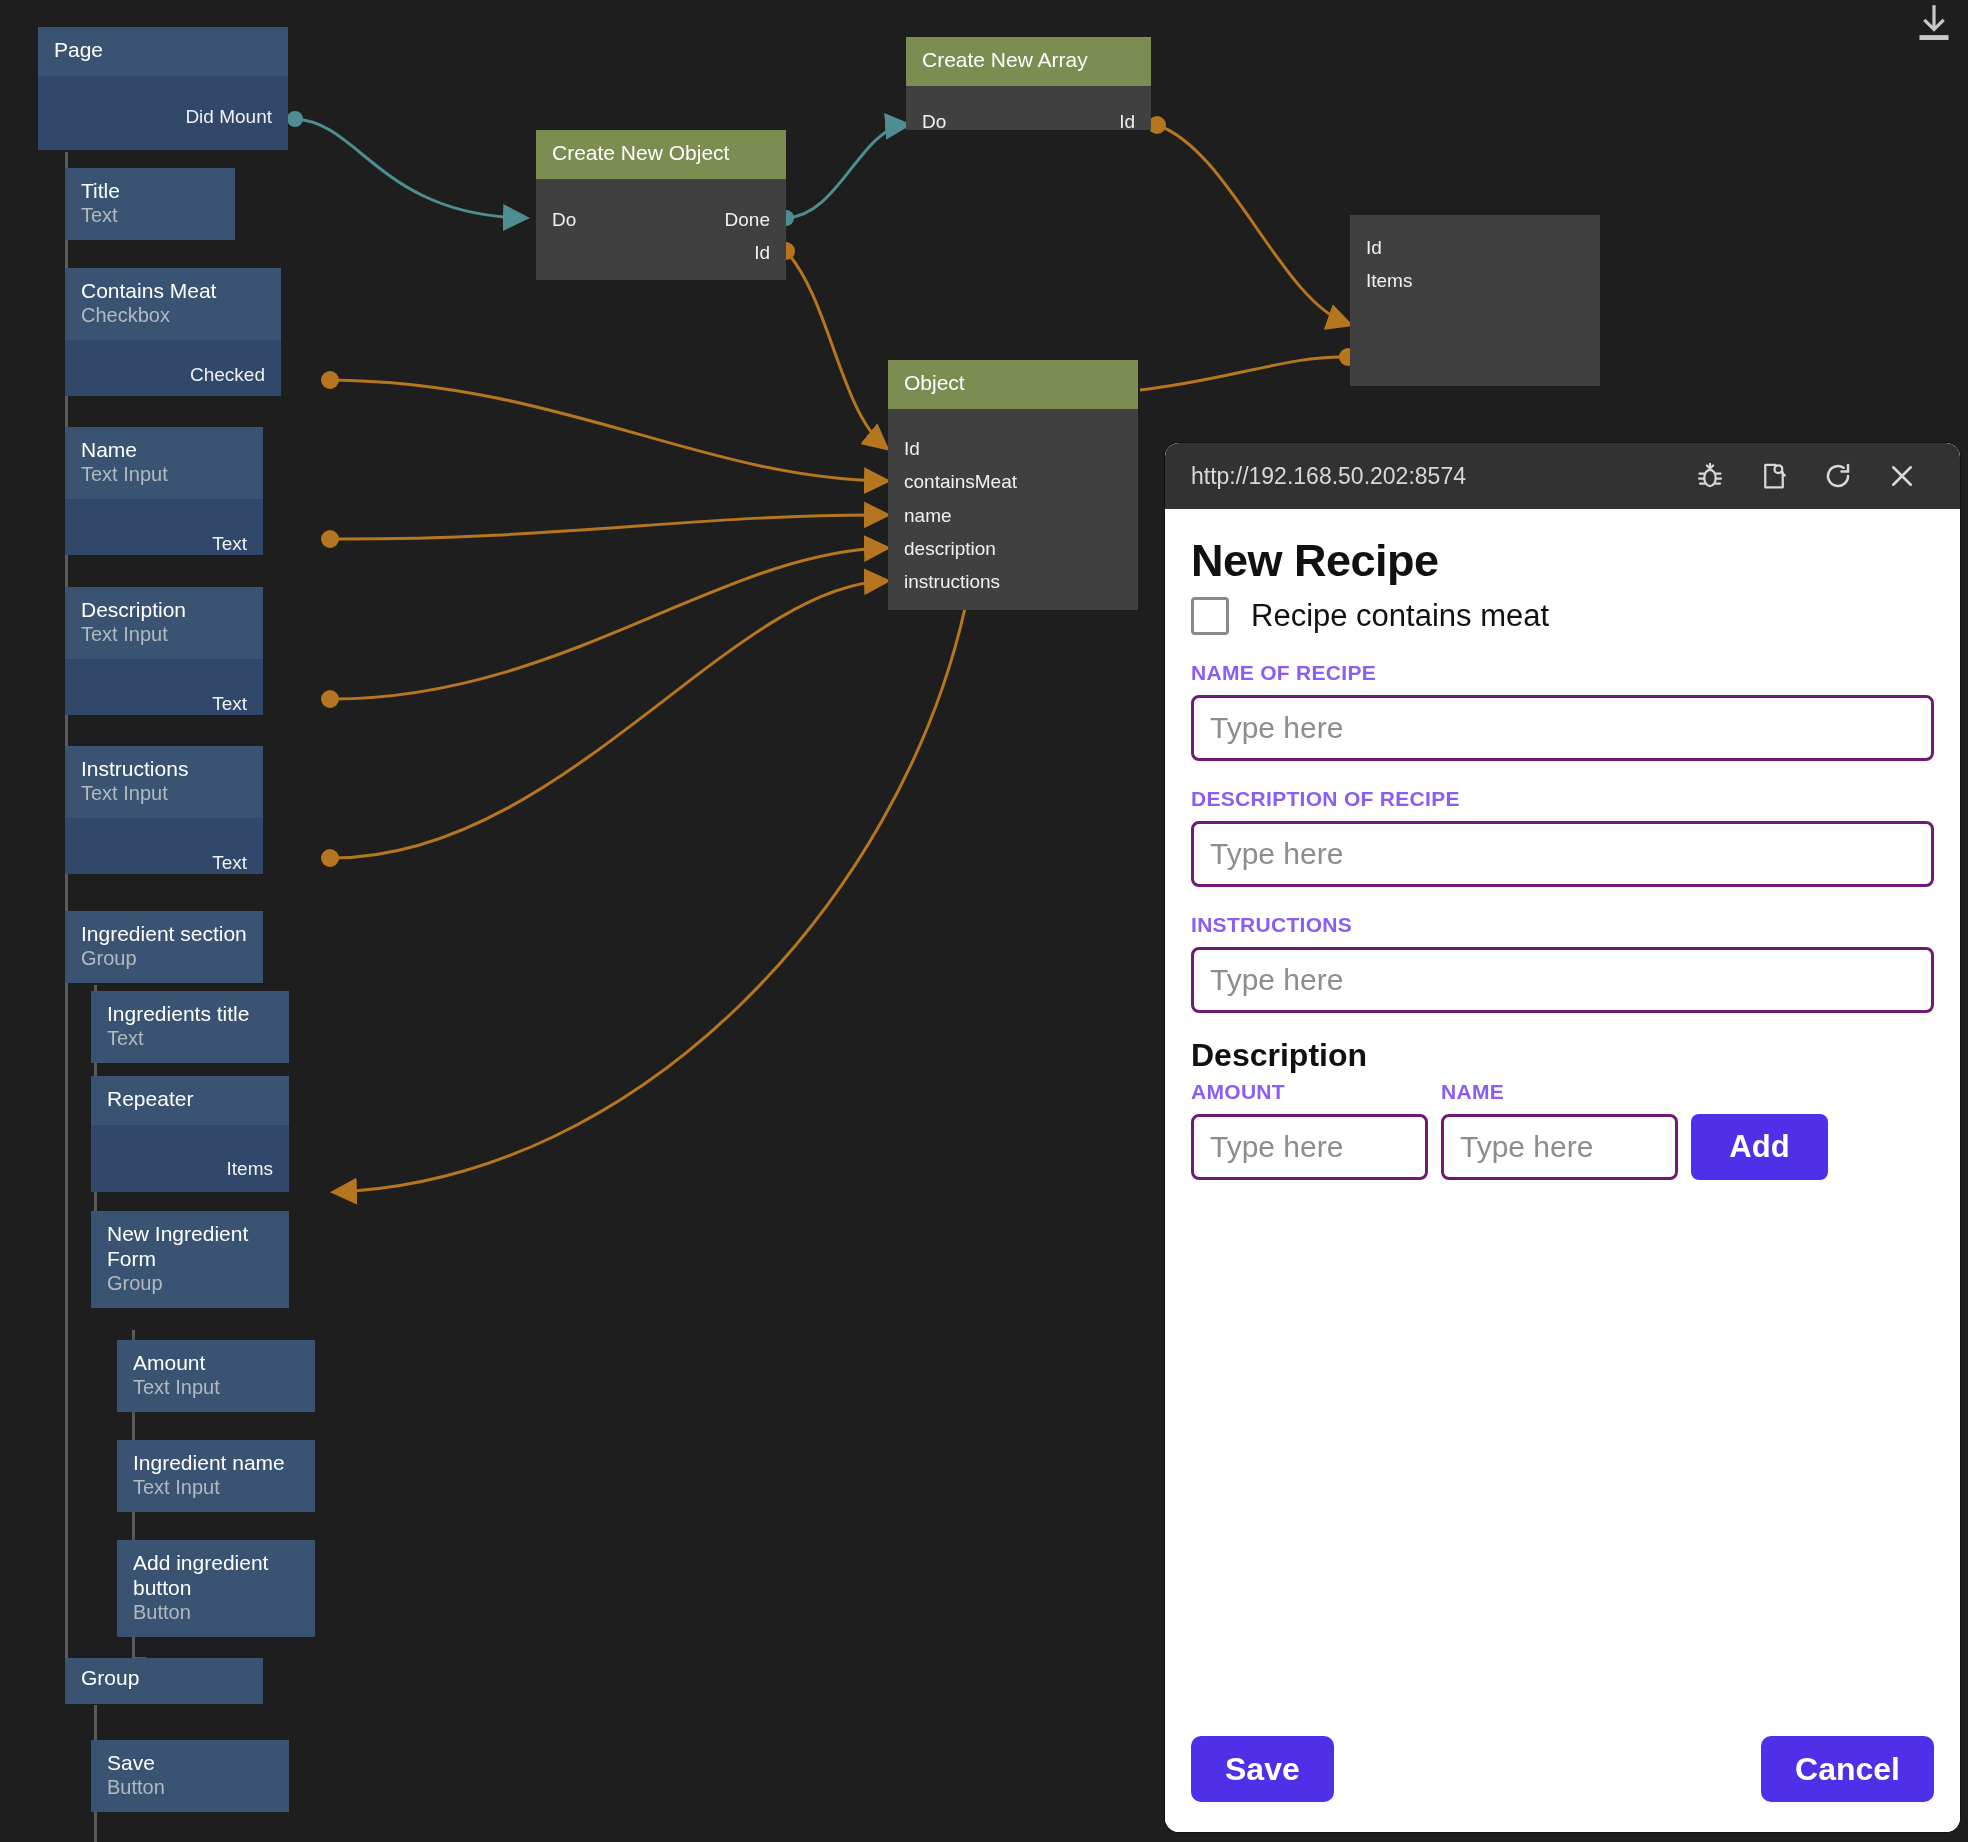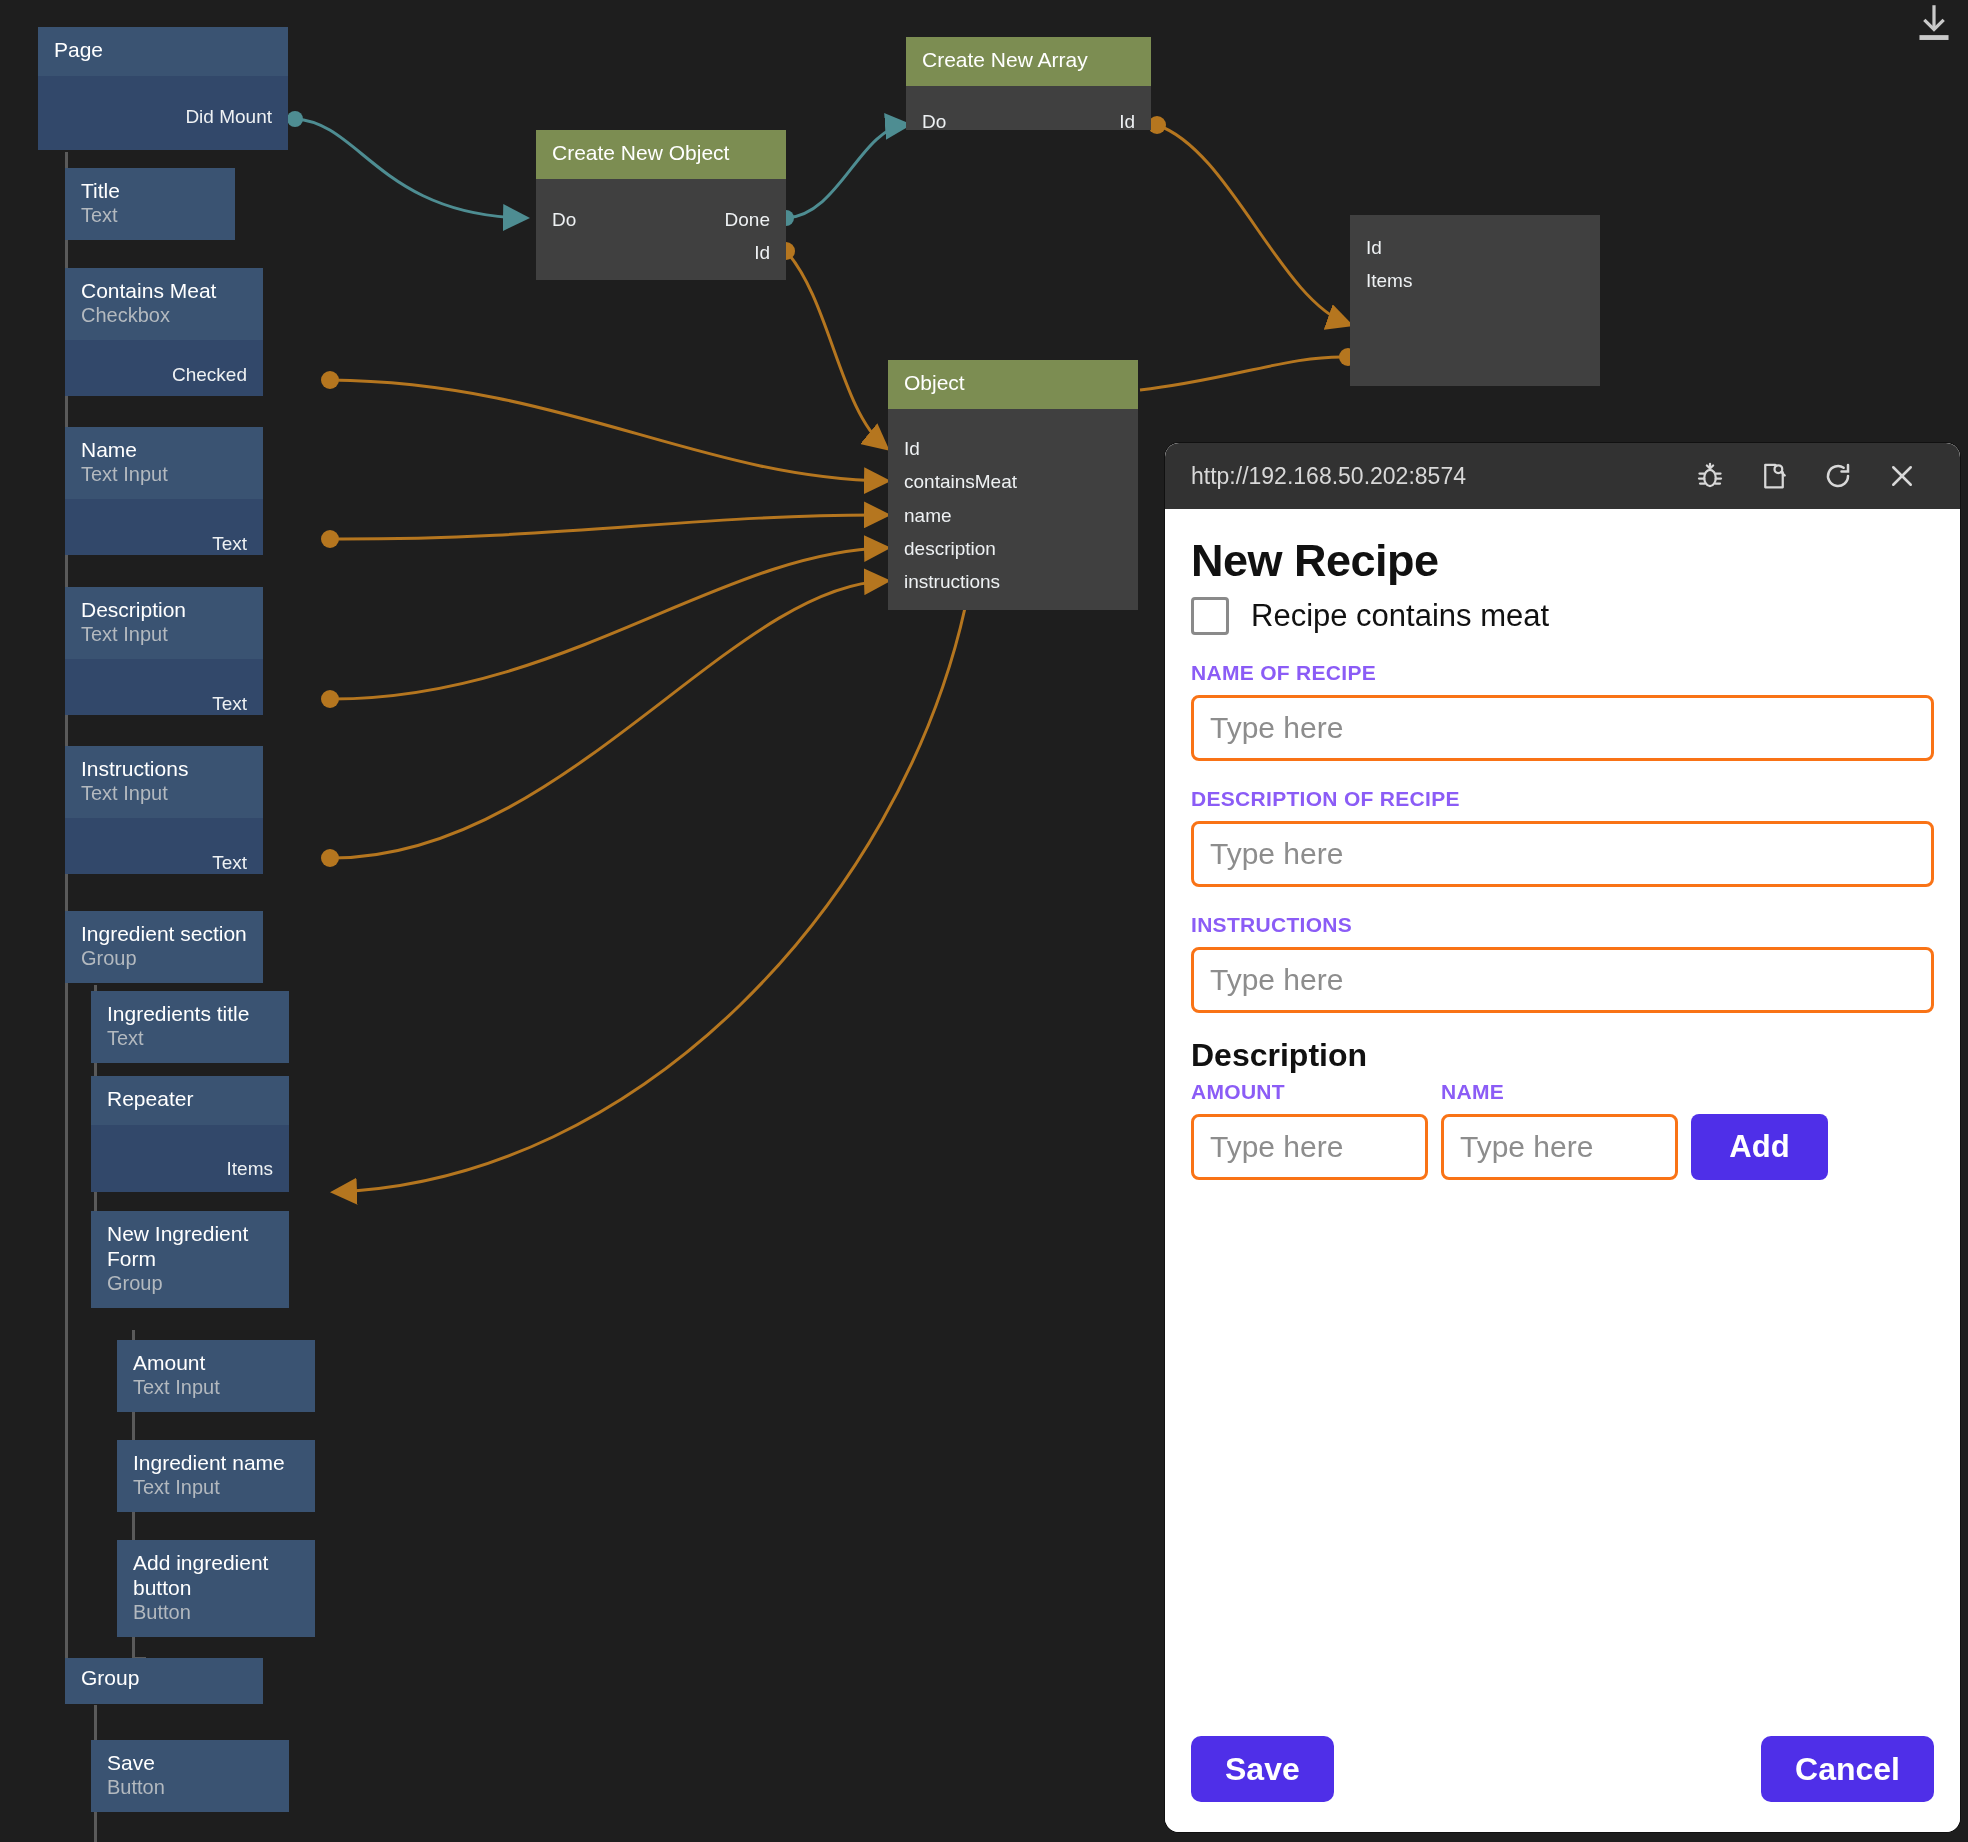--- a/index.html
+++ b/index.html
@@ -60,21 +60,21 @@
   #pvBody { background: #ffffff; height: 1323px; padding: 28px 26px 0 26px; position: relative; }
   .pvTitle { font-size: 45px; font-weight: 700; color: #111; letter-spacing: -0.5px; line-height: 1.06; }
   .pvH2 { font-size: 32px; font-weight: 700; color: #111; margin-top: 24px; }
 
   .cbRow { display: flex; align-items: center; margin-top: 12px; }
   .cbBox { width: 38px; height: 38px; border: 3px solid #8a8a8a; border-radius: 4px; background: #fff; }
   .cbLabel { font-size: 31px; color: #111; margin-left: 22px; }
 
   .fLabel { font-size: 21px; color: #8b5cf6; letter-spacing: 0.3px; font-weight: 700; margin-top: 26px; }
   .fInput {
-    margin-top: 10px; height: 66px; border: 3px solid #f97316; border-radius: 8px;
+    margin-top: 10px; height: 66px; border: 3px solid #701a75; border-radius: 8px;
     display: flex; align-items: center; padding: 0 16px;
     font-size: 30px; color: #8d8d8d; background: #fff;
   }
 
   .ingRow { display: flex; align-items: flex-end; gap: 13px; margin-top: 0; }
   .ingCol { display: flex; flex-direction: column; }
   .ingCol.amount { width: 237px; }
   .ingCol.name { width: 237px; }
   .addBtn {
     width: 137px; height: 66px; background: #4f2fe8; border-radius: 8px;
@@ -168,21 +168,21 @@
         </div>
     </div>
 
     <div class="node blue" style="left:65px; top:168px; width:170px; height:66px;">
       <div class="head">
         <div class="title">Title</div>
         <div class="subtitle">Text</div>
       </div>
     </div>
 
-    <div class="node blue" style="left:65px; top:268px; width:198px; height:128px;">
+    <div class="node blue" style="left:65px; top:268px; width:216px; height:128px;">
       <div class="head">
         <div class="title">Contains Meat</div>
         <div class="subtitle">Checkbox</div>
       </div>
       <div class="body">
           <div class="port right" style="top:24px;">Checked</div>
         </div>
     </div>
 
     <div class="node blue" style="left:65px; top:427px; width:198px; height:128px;">

